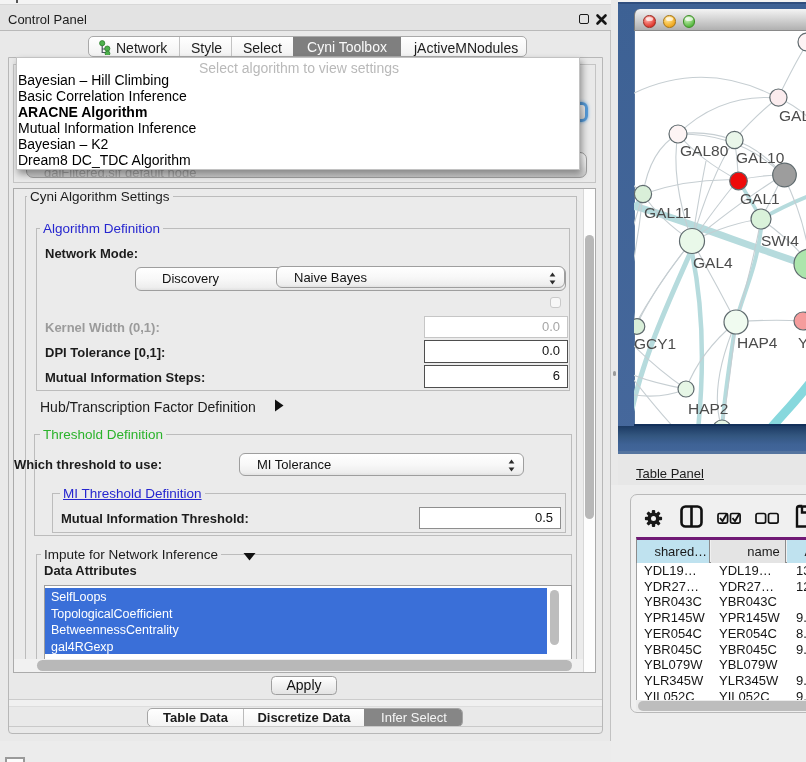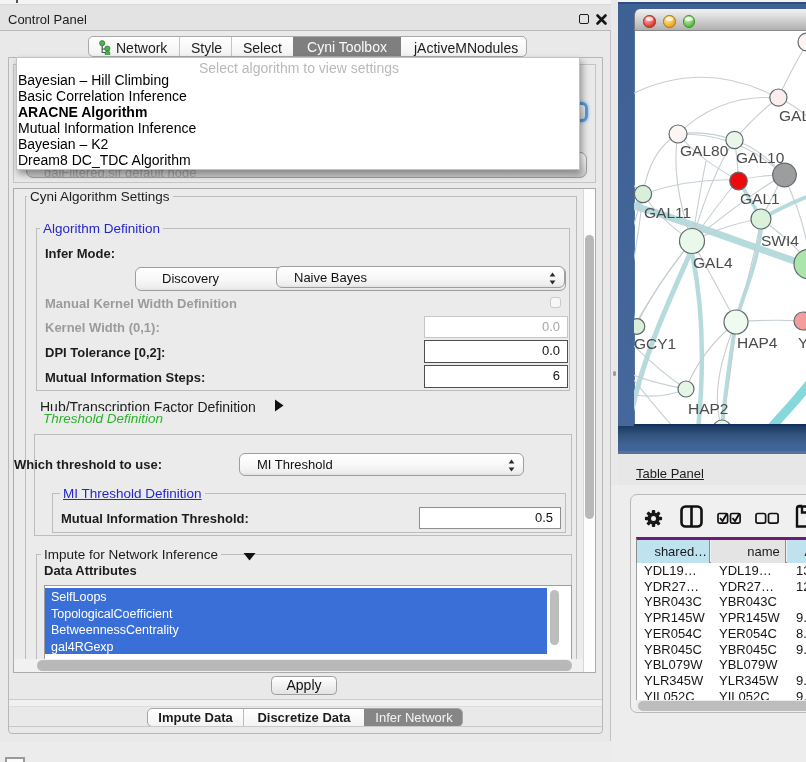--- a/index.html
+++ b/index.html
@@ -54,54 +54,53 @@
   </div>
 
 <div class="abs" style="left:13px;top:188px;width:583px;height:485px;background:#ebebeb;border:1px solid #ababab;overflow:hidden;">
  <div class="abs" style="left:0;top:0;width:581px;height:483px;">
 
   <div class="grp" style="left:11px;top:7px;width:552px;height:480px;border-bottom:none;"></div>
   <div class="gtitle" style="left:13px;top:0px;color:#1c1c1c;">Cyni Algorithm Settings</div>
 
   <div class="grp" style="left:22px;top:39px;width:534px;height:163px;"></div>
   <div class="gtitle" style="left:26px;top:32px;color:#2626cf;">Algorithm Definition</div>
-  <div class="abs b13" style="left:31px;top:57px;">Infer Mode:</div>
+  <div class="abs b13" style="left:31px;top:57px;">Network Mode:</div>
   <div class="combo" style="left:121px;top:52px;width:431px;height:24px;margin-top:26px;">
     <div class="ct" style="left:26px;">Discovery</div>
     <svg class="carr" width="7" height="13" viewBox="0 0 7 13">
           <path d="M3.5 0.5 L6.4 4.6 L0.6 4.6 Z" fill="#2b2b2b"></path>
           <path d="M3.5 12.5 L6.4 8.4 L0.6 8.4 Z" fill="#2b2b2b"></path>
         </svg>
   </div>
   <div class="combo" style="left:262px;top:77px;width:289px;height:22px;">
     <div class="ct">Naive Bayes</div>
     <svg class="carr" width="7" height="13" viewBox="0 0 7 13">
           <path d="M3.5 0.5 L6.4 4.6 L0.6 4.6 Z" fill="#2b2b2b"></path>
           <path d="M3.5 12.5 L6.4 8.4 L0.6 8.4 Z" fill="#2b2b2b"></path>
         </svg>
   </div>
-  <div class="abs b13" style="left:31px;top:107px;color:#9b9b9b;">Manual Kernel Width Definition</div>
   <div class="abs" style="left:536px;top:108px;width:11px;height:11px;border:1px solid #c9c9c9;border-radius:3px;background:#f7f7f7;"></div>
   <div class="abs b13" style="left:31px;top:131px;color:#9b9b9b;">Kernel Width (0,1):</div>
   <div class="tfield" style="left:410px;top:127px;width:144px;height:22px;border:1px solid #c6c6c6;color:#a6a6a6;line-height:20px;">0.0</div>
-  <div class="abs b13" style="left:31px;top:156px;">DPI Tolerance [0,2]:</div>
+  <div class="abs b13" style="left:31px;top:156px;">DPI Tolerance [0,1]:</div>
   <div class="tfield" style="left:410px;top:151px;width:144px;height:23px;border:1.5px solid #4e4e4e;line-height:20px;">0.0</div>
   <div class="abs b13" style="left:31px;top:181px;">Mutual Information Steps:</div>
   <div class="tfield" style="left:410px;top:176px;width:144px;height:23px;border:1.5px solid #4e4e4e;line-height:20px;">6</div>
 
   <div class="abs" style="left:26px;top:210px;font-size:14px;color:#1c1c1c;">Hub/Transcription Factor Definition</div>
   <svg class="abs" style="left:260px;top:210px;" width="10" height="13" viewBox="0 0 10 13">
         <path d="M1 0.5 L9.5 6.5 L1 12.5 Z" fill="#111"></path>
       </svg>
 
   <div class="grp" style="left:20px;top:245px;width:538px;height:102px;"></div>
-  <div class="gtitle" style="left:26px;top:222px;color:#2bb32b;font-style:italic;">Threshold Definition</div>
+  <div class="gtitle" style="left:26px;top:238px;color:#2bb32b;">Threshold Definition</div>
   <div class="abs b13" style="left:0px;top:268px;width:217px;text-align:left;">Which threshold to use:</div>
   <div class="combo" style="left:225px;top:264px;width:285px;height:23px;">
-    <div class="ct">MI Threshold</div>
+    <div class="ct">MI Tolerance</div>
     <svg class="carr" width="7" height="13" viewBox="0 0 7 13">
           <path d="M3.5 0.5 L6.4 4.6 L0.6 4.6 Z" fill="#2b2b2b"></path>
           <path d="M3.5 12.5 L6.4 8.4 L0.6 8.4 Z" fill="#2b2b2b"></path>
         </svg>
   </div>
   <div class="grp" style="left:38px;top:304px;width:514px;height:40px;"></div>
   <div class="gtitle" style="left:46px;top:297px;color:#2626cf;text-decoration:underline;">MI Threshold Definition</div>
   <div class="abs b13" style="left:47px;top:322px;">Mutual Information Threshold:</div>
   <div class="tfield" style="left:405px;top:318px;width:142px;height:22px;border:1px solid #8e8e8e;line-height:20px;">0.5</div>
 
@@ -123,24 +122,24 @@
  <div class="abs" style="left:570.5px;top:46px;width:9px;height:284px;background:#b8b8b8;border-radius:5px;"></div>
 
  <div class="abs" style="left:0;top:470px;width:569px;height:13px;background:#f1f1f1;"></div>
  <div class="abs" style="left:23px;top:471px;width:535px;height:11px;background:#b8b8b8;border-radius:6px;"></div>
 </div>
 
 <div class="abs" style="left:271px;top:676px;width:66px;height:19px;border:1px solid #9f9f9f;border-radius:4.5px;background:linear-gradient(#ffffff,#f1f1f1 50%,#e3e3e3);text-align:center;font-size:14px;color:#111;line-height:17px;">Apply</div>
 <div class="abs" style="left:9px;top:699px;width:593px;height:1px;background:#cccccc;"></div>
 <div class="abs" style="left:9px;top:700px;width:593px;height:7px;background:#f0f0f0;border-bottom:1px solid #dddddd;"></div>
 <div class="abs" style="left:147px;top:708px;width:316px;height:19px;border:1px solid #a5a5a5;border-radius:5px;background:linear-gradient(#ffffff,#f3f3f3);overflow:hidden;font-size:13px;">
-  <div class="abs" style="left:0;top:0;width:95px;height:19px;line-height:18px;text-align:center;color:#1c1c1c;font-weight:bold;">Impute Data</div>
+  <div class="abs" style="left:0;top:0;width:95px;height:19px;line-height:18px;text-align:center;color:#1c1c1c;font-weight:bold;">Table Data</div>
   <div class="abs" style="left:95px;top:0;width:1px;height:19px;background:#bbbbbb;"></div>
   <div class="abs" style="left:96px;top:0;width:120px;height:19px;line-height:18px;text-align:center;color:#1c1c1c;font-weight:bold;">Discretize Data</div>
-  <div class="abs" style="left:216px;top:0;width:100px;height:19px;line-height:18px;text-align:center;color:#f5f5f5;background:#868686;">Infer Network</div>
+  <div class="abs" style="left:216px;top:0;width:100px;height:19px;line-height:18px;text-align:center;color:#f5f5f5;background:#868686;">Infer Select</div>
 </div>
 <div class="abs" style="left:9px;top:726px;width:593px;height:1px;background:#c9c9c9;"></div>
 
 <div class="abs" style="left:5px;top:757px;width:20px;height:10px;border:2px solid #9a9a9a;background:#fcfcfc;"></div>
 
 <div class="abs" style="left:16px;top:57px;width:564px;height:113px;background:#ffffff;border:1px solid #c2c2c2;box-shadow:2px 4px 7px rgba(0,0,0,0.4);font-size:14px;color:#000;">
   <div class="abs" style="left:0;top:2px;width:564px;text-align:center;color:#b9b9b9;">Select algorithm to view settings</div>
   <div class="abs" style="left:1px;top:15px;line-height:15.9px;">Bayesian – Hill Climbing<br>Basic Correlation Inference<br><b>ARACNE Algorithm</b><br>Mutual Information Inference<br>Bayesian – K2<br>Dream8 DC_TDC Algorithm</div>
 </div>
 

